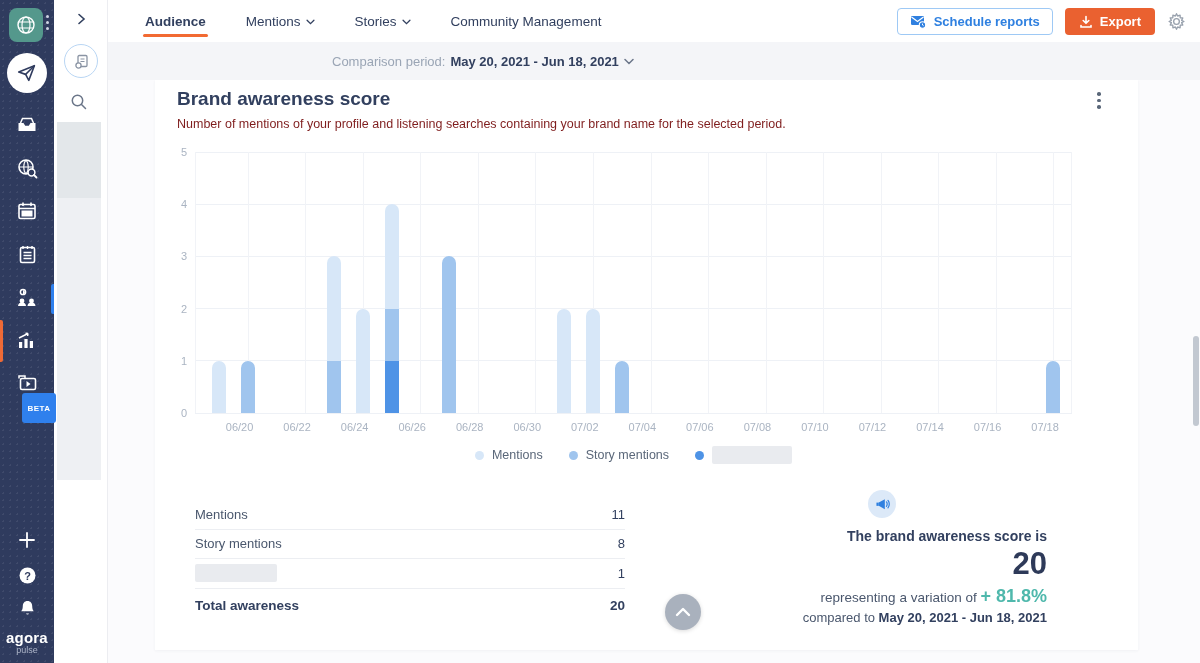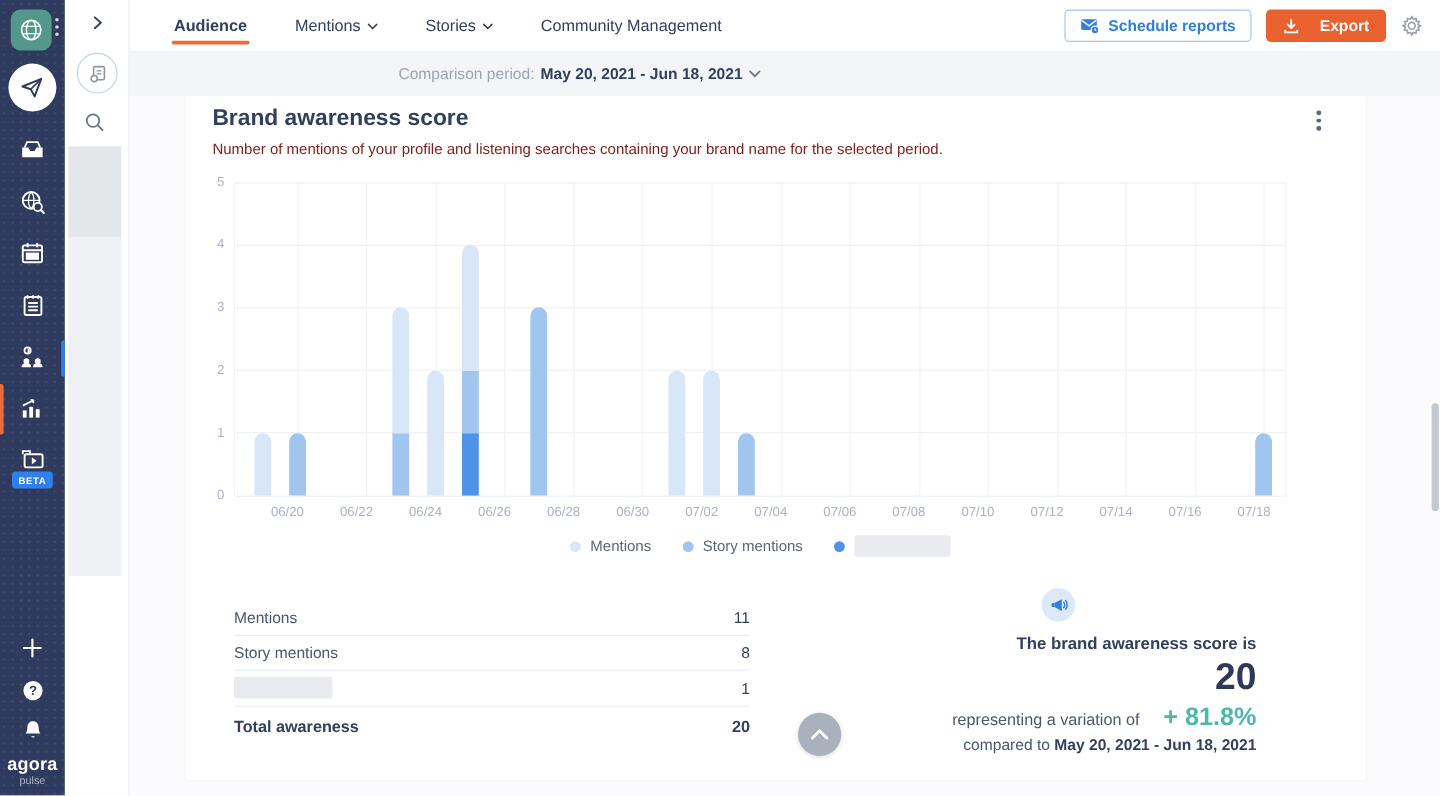--- a/index.html
+++ b/index.html
@@ -11,21 +11,21 @@
     background-image:radial-gradient(circle, rgba(255,255,255,.08) 1px, transparent 1px); background-size:7px 7px; z-index:5; }
   .app-logo { position:absolute; left:9px; top:8px; width:34px; height:34px; border-radius:8px; background:#54988c;
     display:flex; align-items:center; justify-content:center; }
   .dots-menu { position:absolute; left:44px; top:15px; width:6px; height:20px; display:flex; flex-direction:column; gap:3px; align-items:center; }
   .dots-menu i { width:3px; height:3px; border-radius:50%; background:#cfd6e4; }
   .avatar { position:absolute; left:7px; top:53px; width:40px; height:40px; border-radius:50%; background:#ffffff;
     display:flex; align-items:center; justify-content:center; }
   .side-item { position:absolute; left:0; width:54px; height:40px; display:flex; align-items:center; justify-content:center; }
   .indicator-orange { position:absolute; left:0; top:320px; width:3px; height:42px; background:#ee6a36; border-radius:0 2px 2px 0; }
   .indicator-blue { position:absolute; left:51px; top:284px; width:3px; height:30px; background:#2f80ed; border-radius:2px 0 0 2px; }
-  .beta-badge { position:absolute; left:10px; top:393px; width:34px; height:14px; background:#2f80ed; color:#fff;
+  .beta-badge { position:absolute; left:22px; top:393px; width:34px; height:30px; background:#2f80ed; color:#fff;
     font-size:8px; font-weight:bold; border-radius:3px; display:flex; align-items:center; justify-content:center; letter-spacing:.5px; }
   .agora-logo { position:absolute; left:0; top:630px; width:54px; text-align:center; color:#fff; line-height:1; }
   .agora-logo .l1 { font-size:15px; font-weight:bold; letter-spacing:.2px; }
   .agora-logo .l2 { font-size:9px; color:#aeb6c9; margin-top:1px; }
 
   
   .rail { position:absolute; left:54px; top:0; width:54px; height:663px; background:#ffffff; border-right:1px solid #ecedf1; z-index:4; }
   .rail-expand { position:absolute; left:14px; top:8px; width:26px; height:22px; display:flex; align-items:center; justify-content:center; color:#32405f; }
   .rail-circle { position:absolute; left:10px; top:44px; width:34px; height:34px; border-radius:50%; border:1px solid #b9d6f4;
     display:flex; align-items:center; justify-content:center; color:#8a94a4; }
@@ -37,21 +37,21 @@
   .topbar { position:absolute; left:108px; top:0; width:1092px; height:42px; background:#fff; z-index:3; }
   .nav-tabs { position:absolute; left:37px; top:0; height:42px; display:flex; align-items:center; gap:40px; }
   .nav-tab { font-size:13.5px; color:#32405f; display:flex; align-items:center; gap:5px; height:31px; position:relative; cursor:pointer; }
   .nav-tab.active { font-weight:bold; }
   .nav-tab.active::after { content:""; position:absolute; left:-2px; right:-2px; bottom:0; height:3px; background:#f26a32; border-radius:2px; }
   .nav-chevron { color:#32405f; margin-top:1px; }
   .topbar-right { position:absolute; right:14px; top:8px; display:flex; align-items:center; gap:12px; }
   .btn-schedule { height:27px; padding:0 12px; background:#fff; border:1px solid #9ec9f5; border-radius:4px;
     color:#2f80e0; font-size:13px; font-weight:bold; display:flex; align-items:center; gap:7px; cursor:pointer; }
   .btn-export { height:27px; padding:0 14px; background:#ea6130; border:none; border-radius:4px;
-    color:#fff; font-size:13px; font-weight:bold; display:flex; align-items:center; gap:17px; cursor:pointer; }
+    color:#fff; font-size:13px; font-weight:bold; display:flex; align-items:center; gap:7px; cursor:pointer; }
   .gear { color:#98a1ad; display:flex; align-items:center; }
 
   
   .filterbar { position:absolute; left:108px; top:42px; width:1092px; height:38px; background:#f4f5f8; z-index:2; }
   .date-btn { position:absolute; left:14px; top:5px; height:29px; padding:0 11px; background:#fff; border:1px solid #dde1e8;
     border-radius:6px; display:flex; align-items:center; gap:8px; font-size:13px; font-weight:bold; color:#32405f; cursor:pointer; }
   .comparison { position:absolute; left:224px; top:0; height:38px; display:flex; align-items:center; gap:5px; font-size:13px; }
   .comparison .lbl { color:#9aa5b5; }
   .comparison .rng { color:#32405f; font-weight:bold; }
 
@@ -85,21 +85,21 @@
   .stats-row .val { color:#32405f; }
   .stats-row.total { border-bottom:none; font-weight:bold; font-size:13.5px; color:#32405f; height:33px; }
   .row-redacted { width:82px; height:18px; background:#e9ebef; border-radius:2px; }
 
   
   .summary { position:absolute; left:562px; top:410px; width:330px; text-align:right; }
   .summary-badge { width:28px; height:28px; border-radius:50%; background:#dce9f8; margin:0 auto 10px auto; display:flex; align-items:center; justify-content:center; }
   .summary-line1 { font-size:14px; font-weight:bold; color:#32405f; }
   .summary-score { font-size:31px; font-weight:bold; color:#2e3a59; margin-top:2px; }
   .summary-variation { font-size:13.5px; color:#4a576d; margin-top:4px; }
-  .summary-variation b { color:#4fb8ac; font-size:21px;margin-left:16px; }
+  .summary-variation b { color:#4fb8ac; font-size:18px; }
   .summary-compared { font-size:13px; color:#4a576d; margin-top:3px; }
   .summary-compared b { color:#32405f; }
 
   .scroll-top { position:absolute; left:510px; top:514px; width:36px; height:36px; border-radius:50%; background:#a9b1bd;
     display:flex; align-items:center; justify-content:center; cursor:pointer; box-shadow:0 1px 4px rgba(0,0,0,.15); }
 
   .page-scrollbar { position:absolute; right:1px; top:336px; width:6px; height:90px; background:#c2c8d1; border-radius:3px; z-index:9; }
 
   svg { display:block; }
 </style>

